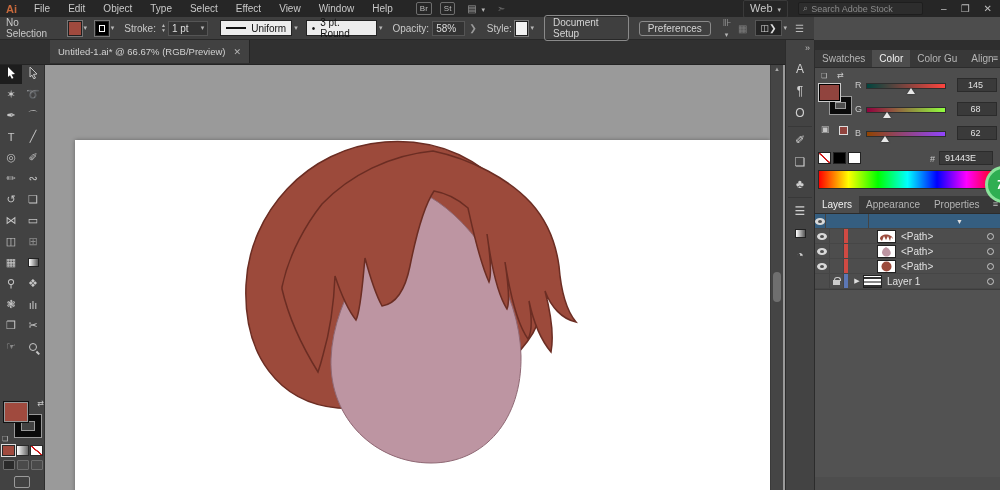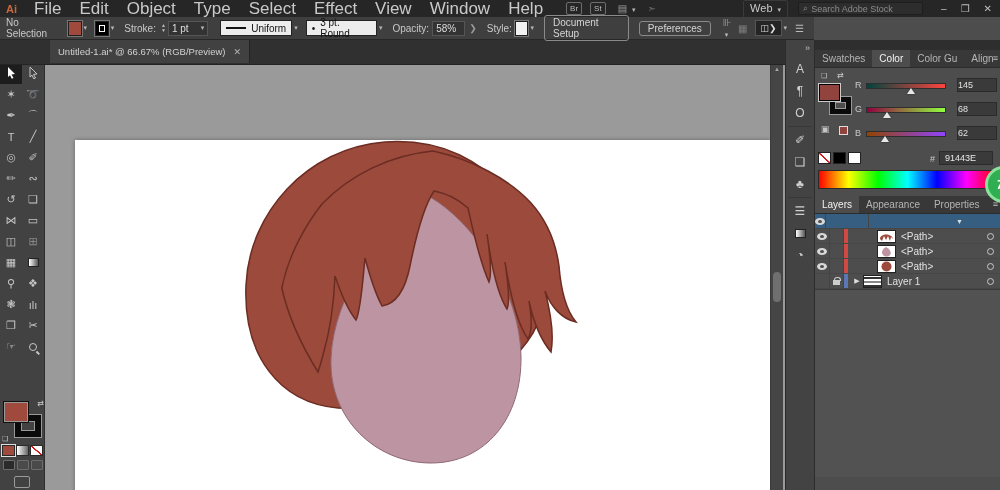--- a/index.html
+++ b/index.html
@@ -3,21 +3,21 @@
 <meta charset="utf-8">
 <style>
   * { margin:0; padding:0; box-sizing:border-box; }
   html,body { width:1000px; height:490px; overflow:hidden; }
   body { font-family:"Liberation Sans", sans-serif; background:#4d4d4d; position:relative; color:#ccc; }
   .abs { position:absolute; }
 
   
   #appbar { left:0; top:0; width:1000px; height:17px; background:#262626; display:flex; align-items:center; z-index:5; }
   #ai-logo { color:#c7693c; font-weight:bold; font-size:11px; padding:0 8px 0 6px; }
-  .menu-item { font-size:17px; color:#c9c9c9; padding:0 9px; line-height:17px; }
+  .menu-item { font-size:10px; color:#c9c9c9; padding:0 9px; line-height:17px; }
   .mini-btn { font-size:8px; color:#bbb; border:1px solid #6e6e6e; border-radius:2px; padding:0 3px; margin-left:14px; line-height:11px; }
   .appbar-icon { color:#9a9a9a; font-size:10px; margin-left:12px; }
   #workspace-switch { margin-left:auto; font-size:11px; color:#c9c9c9; border:1px solid #3a3a3a; padding:0 6px; line-height:14px; border-radius:2px; }
   #stock-search { width:125px; height:13px; margin-left:10px; background:#2d2d2d; border:1px solid #1e1e1e; border-radius:2px; color:#8b8b8b; font-size:9px; display:flex; align-items:center; padding:0 4px; gap:3px; }
   #win-controls { display:flex; gap:14px; margin-left:18px; margin-right:8px; color:#bdbdbd; font-size:10px; }
 
   
   #controlbar { left:0; top:17px; width:814px; height:23px; background:#3f3f3f; border-bottom:1px solid #282828; display:flex; align-items:center; font-size:10px; color:#c9c9c9; z-index:5; }
   .cb-label { margin:0 3px 0 10px; }
   .chev { color:#b5b5b5; font-size:7px; margin-left:2px; }
@@ -81,21 +81,21 @@
   #cp-fill { position:absolute; left:4px; top:16px; width:21px; height:17px; background:#91443e; border:1px solid #000; box-shadow:0 0 0 1px #ccc; z-index:2; }
   #cp-stroke { position:absolute; left:15px; top:29px; width:21px; height:17px; border:5px solid #0a0a0a; background:#4d4d4d; box-shadow:0 0 0 1px #999 inset, 0 0 0 1px #999; }
   #cp-default { position:absolute; left:6px; top:4px; font-size:7px; color:#ccc; }
   #cp-swap { position:absolute; left:22px; top:3px; font-size:8px; color:#ccc; }
   #cp-cube { position:absolute; left:6px; top:56px; font-size:9px; color:#c5c5c5; }
   #cp-web { position:absolute; left:24px; top:58px; width:9px; height:9px; background:#91443e; border:1px solid #ddd; }
   .slider-row { position:absolute; left:40px; width:142px; height:16px; }
   .sl-label { position:absolute; left:0; top:2px; font-size:9px; color:#c9c9c9; }
   .sl-track { position:absolute; left:11px; top:5px; width:80px; height:6px; border:1px solid #2e2e2e; }
   .sl-thumb { position:absolute; top:10px; width:0; height:0; border-left:4px solid transparent; border-right:4px solid transparent; border-bottom:6px solid #e8e8e8; filter:drop-shadow(0 0 1px #333); }
-  .sl-val { position:absolute; right:0; top:0; width:40px; height:14px; background:#3a3a3a; border:1px solid #2b2b2b; color:#e0e0e0; font-size:9px; text-align:left; padding:1px 3px 0 0; }
+  .sl-val { position:absolute; right:0; top:0; width:40px; height:14px; background:#3a3a3a; border:1px solid #2b2b2b; color:#e0e0e0; font-size:9px; text-align:center; padding:1px 3px 0 0; }
   #cp-bottom { position:absolute; left:3px; top:82px; width:179px; height:16px; }
   .mini-swatch { position:absolute; top:2px; width:13px; height:12px; border:1px solid #222; }
   #sw-none { left:0; background:linear-gradient(to top right,#fff 44%,#d01818 46%,#d01818 54%,#fff 56%); }
   #sw-black { left:15px; background:#000; }
   #sw-white { left:30px; background:#fff; }
   #hex-label { position:absolute; right:62px; top:4px; font-size:9px; color:#c9c9c9; }
   #hex-box { position:absolute; right:4px; top:1px; width:54px; height:14px; background:#3a3a3a; border:1px solid #2b2b2b; color:#e8e8e8; font-size:9px; padding:1px 0 0 5px; }
   #spectrum { position:absolute; left:3px; top:102px; width:179px; height:19px; border:1px solid #2a2a2a; background:linear-gradient(to right,#f00,#ff0,#0f0,#0ff,#00f,#f0f,#f00); }
 
   

